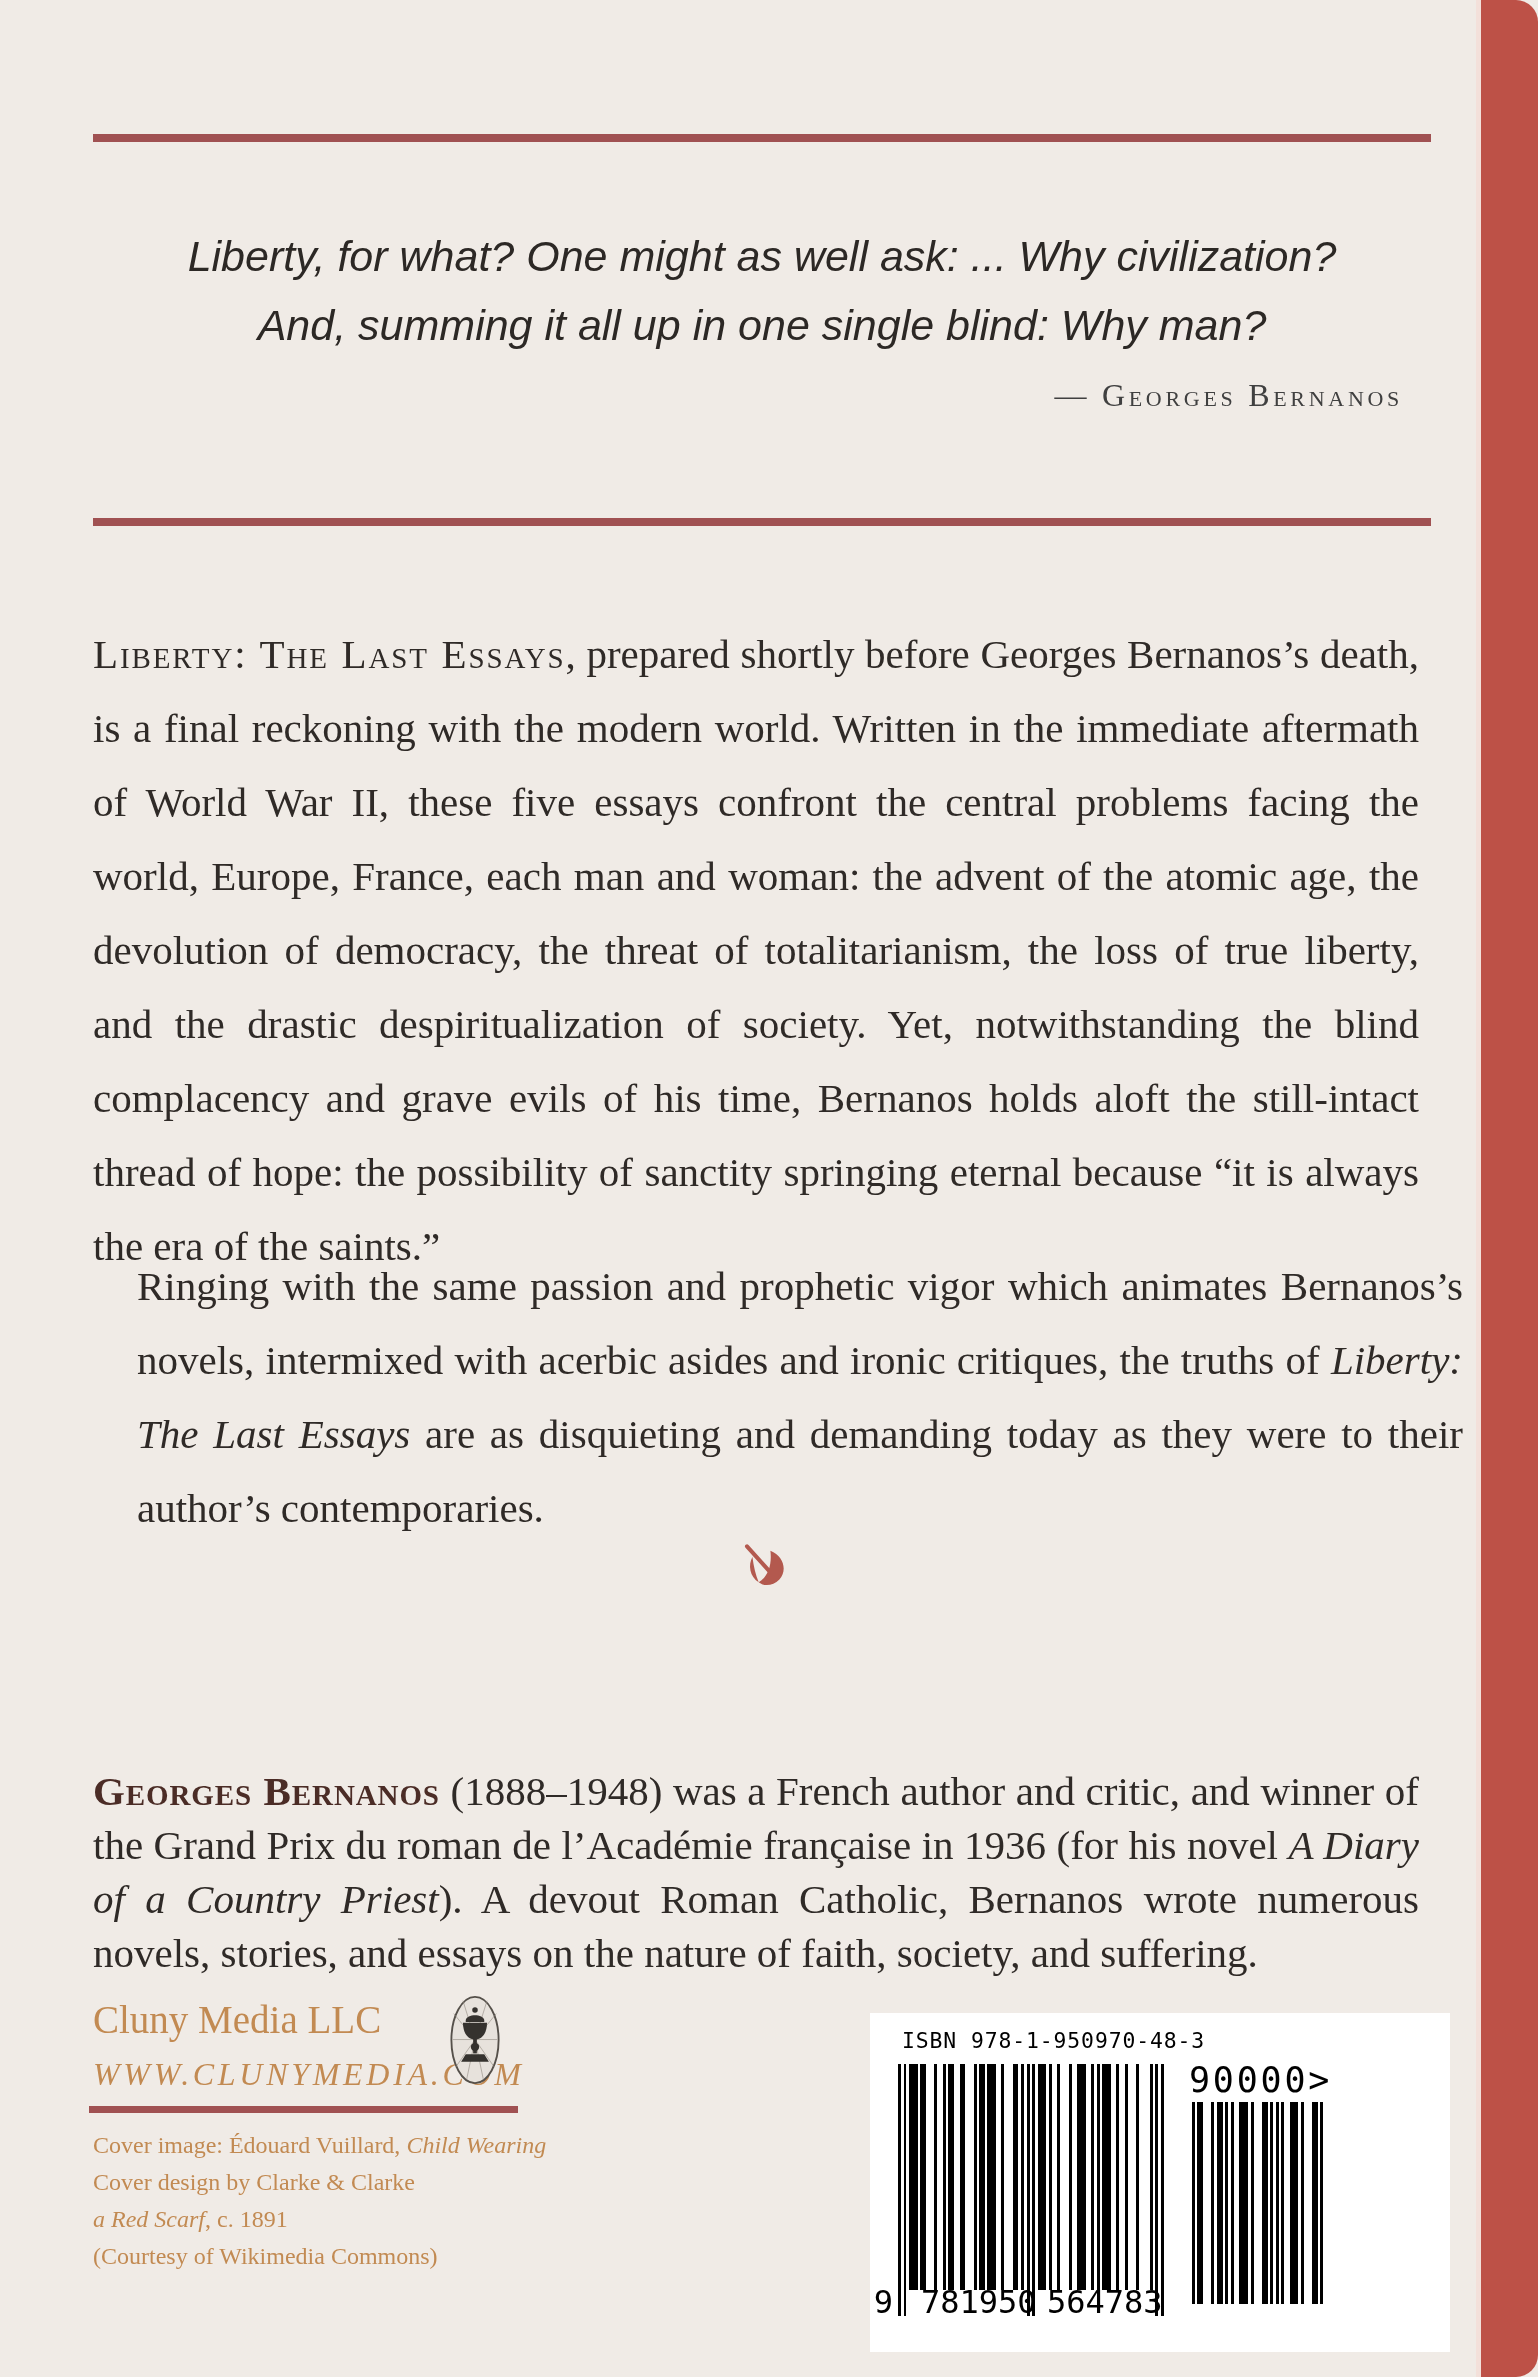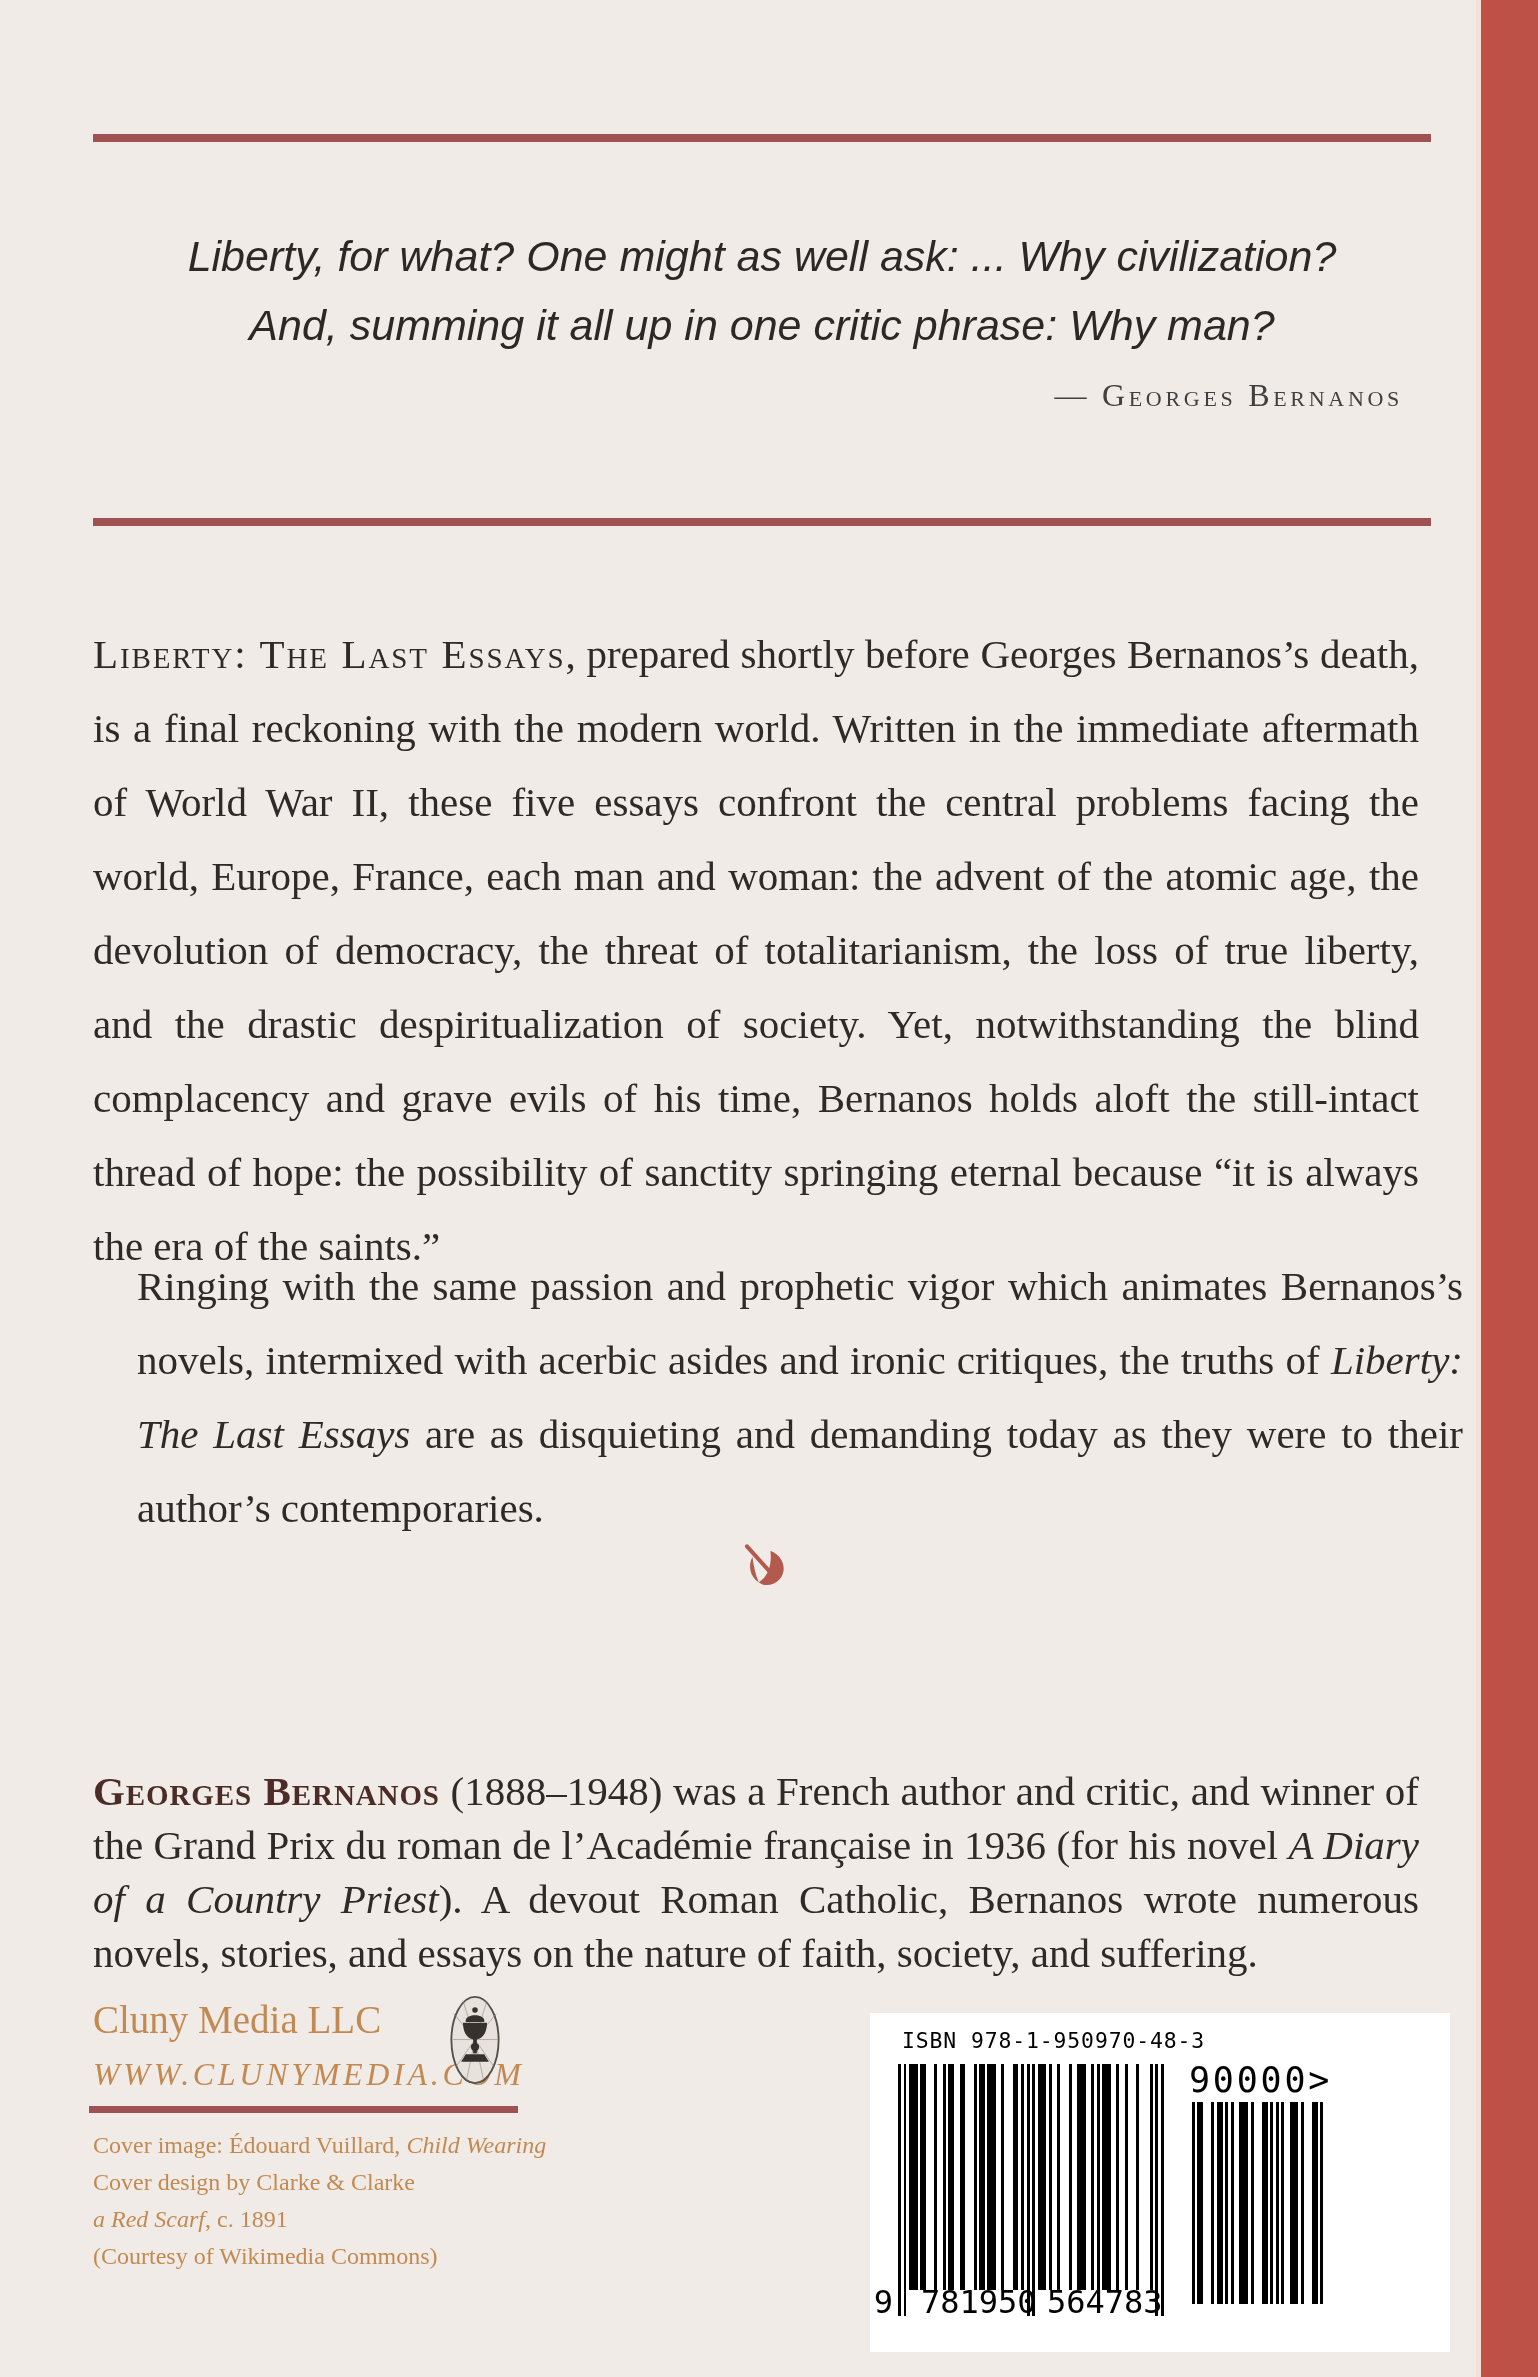--- a/index.html
+++ b/index.html
@@ -9,21 +9,21 @@
     --rule:#a05152;
     --ink:#2f2a27;
     --gold:#c28a52;
     --name-maroon:#4b2c26;
     --leaf:#b3594e;
     --barcode-bg:#ffffff;
     --bar:#000000;
   }
   html,body{margin:0;padding:0;}
   body{width:1538px;height:2377px;background:var(--bg);font-family:"Liberation Serif",serif;color:var(--ink);}
-  .cover{position:relative;width:1538px;height:2377px;background:var(--bg);overflow:hidden;}
+  .cover{position:relative;width:1538px;height:2377px;background:var(--bg);overflow:hidden;border-radius:22px;}
 
   .stripe{position:absolute;top:0;right:0;width:57px;height:2377px;background:var(--stripe);border-left:5.6px solid var(--stripe-edge);}
 
   .rule{position:absolute;left:93px;width:1338px;height:7.5px;background:var(--rule);}
   .rule-top{top:134px;}
   .rule-mid{top:518px;}
 
   .quote{position:absolute;left:93px;top:222px;width:1338px;text-align:center;
          font-family:"Liberation Sans",sans-serif;font-style:italic;font-size:43px;line-height:69px;color:#2c2825;}
   .quote-line{white-space:nowrap;}
@@ -65,21 +65,21 @@
 <body>
 
 <div class="cover">
 
   <div class="stripe"></div>
 
   <div class="rule rule-top"></div>
 
   <div class="quote">
     <div class="quote-line">Liberty, for what? One might as well ask: ... Why civilization?</div>
-    <div class="quote-line">And, summing it all up in one critic phrase: Why man?</div>
+    <div class="quote-line">And, summing it all up in one single blind: Why man?</div>
   </div>
 
   <div class="attribution">— Georges Bernanos</div>
 
   <div class="rule rule-mid"></div>
 
   <div class="bodycopy para1"><span class="r-sc">Liberty: The Last Essays</span><span class="r-n">, prepared shortly before Georges Bernanos’s death, is a final reckoning with the modern world. Written in the immediate aftermath of World War II, these five essays confront the central problems facing the world, Europe, France, each man and woman: the advent of the atomic age, the devolution of democracy, the threat of totalitarianism, the loss of true liberty, and the drastic despiritualization of society. Yet, notwithstanding the blind complacency and grave evils of his time, Bernanos holds aloft the still-intact thread of hope: the possibility of sanctity springing eternal because “it is always the era of the saints.”</span></div>
 
   <div class="bodycopy para2"><span class="r-n">Ringing with the same passion and prophetic vigor which animates Bernanos’s novels, intermixed with acerbic asides and ironic critiques, the truths of </span><span class="r-i">Liberty: The Last Essays</span><span class="r-n"> are as disquieting and demanding today as they were to their author’s contemporaries.</span></div>
 

